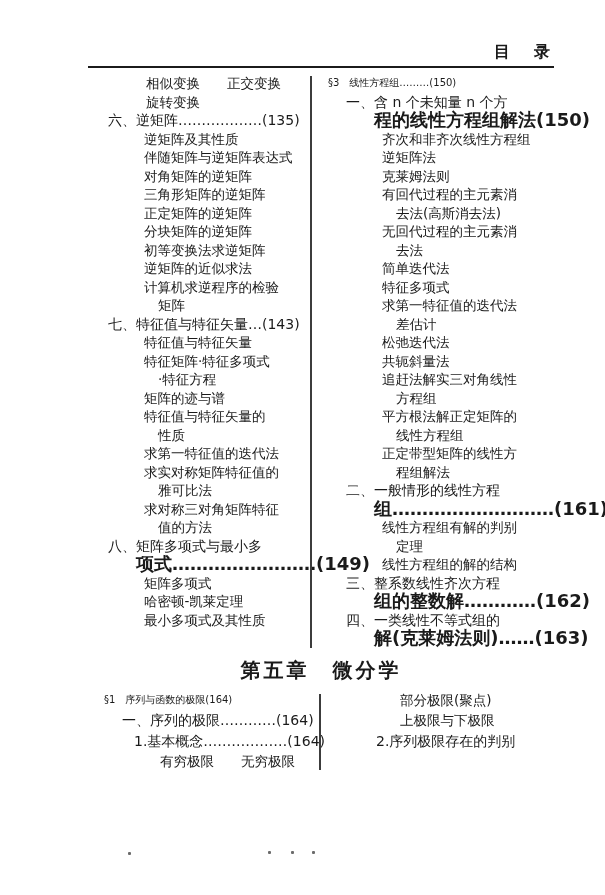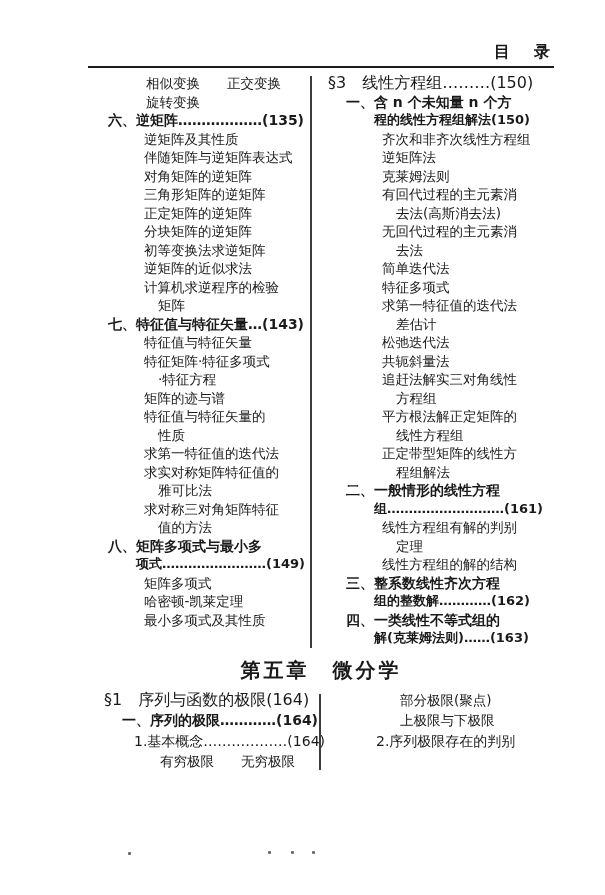--- a/index.html
+++ b/index.html
@@ -20,23 +20,23 @@
   .pageno{
     position:absolute;right:8px;top:1px;
     font-size:15px;font-family:"DejaVu Serif",serif;
   }
   .rule{border-top:2px solid #1b1b1b;height:0;}
   .cols{display:flex;margin-top:6px;}
   .colL{width:212px;flex:none;}
   .vdiv{width:2px;background:#3c3c3c;flex:none;margin:2px 14px 0 10px;}
   .colR{flex:1;min-width:0;}
   .r{white-space:pre;font-size:13.5px;line-height:18.5px;}
-  .lv-s{padding-left:2px;font-size:16px;}
-  .lv-sec{padding-left:20px;font-weight:bold;font-size:14px;}
-  .lv-seccont{padding-left:48px;font-weight:bold;font-size:13px;}
+  .lv-s{padding-left:2px;font-size:10px;}
+  .lv-sec{padding-left:20px;font-weight:normal;font-size:14px;}
+  .lv-seccont{padding-left:48px;font-weight:bold;font-size:18px;}
   .lv-item{padding-left:56px;}
   .lv-cont{padding-left:70px;}
   .lv-sub2{padding-left:58px;}
   .lv-num{padding-left:32px;font-size:14px;}
   .lv-numcont{padding-left:48px;font-size:14px;}
   .chapter{
     text-align:center;font-size:20px;font-weight:bold;
     margin-top:9px;letter-spacing:3px;
   }
   .cols.bottom{gap:9px;}

